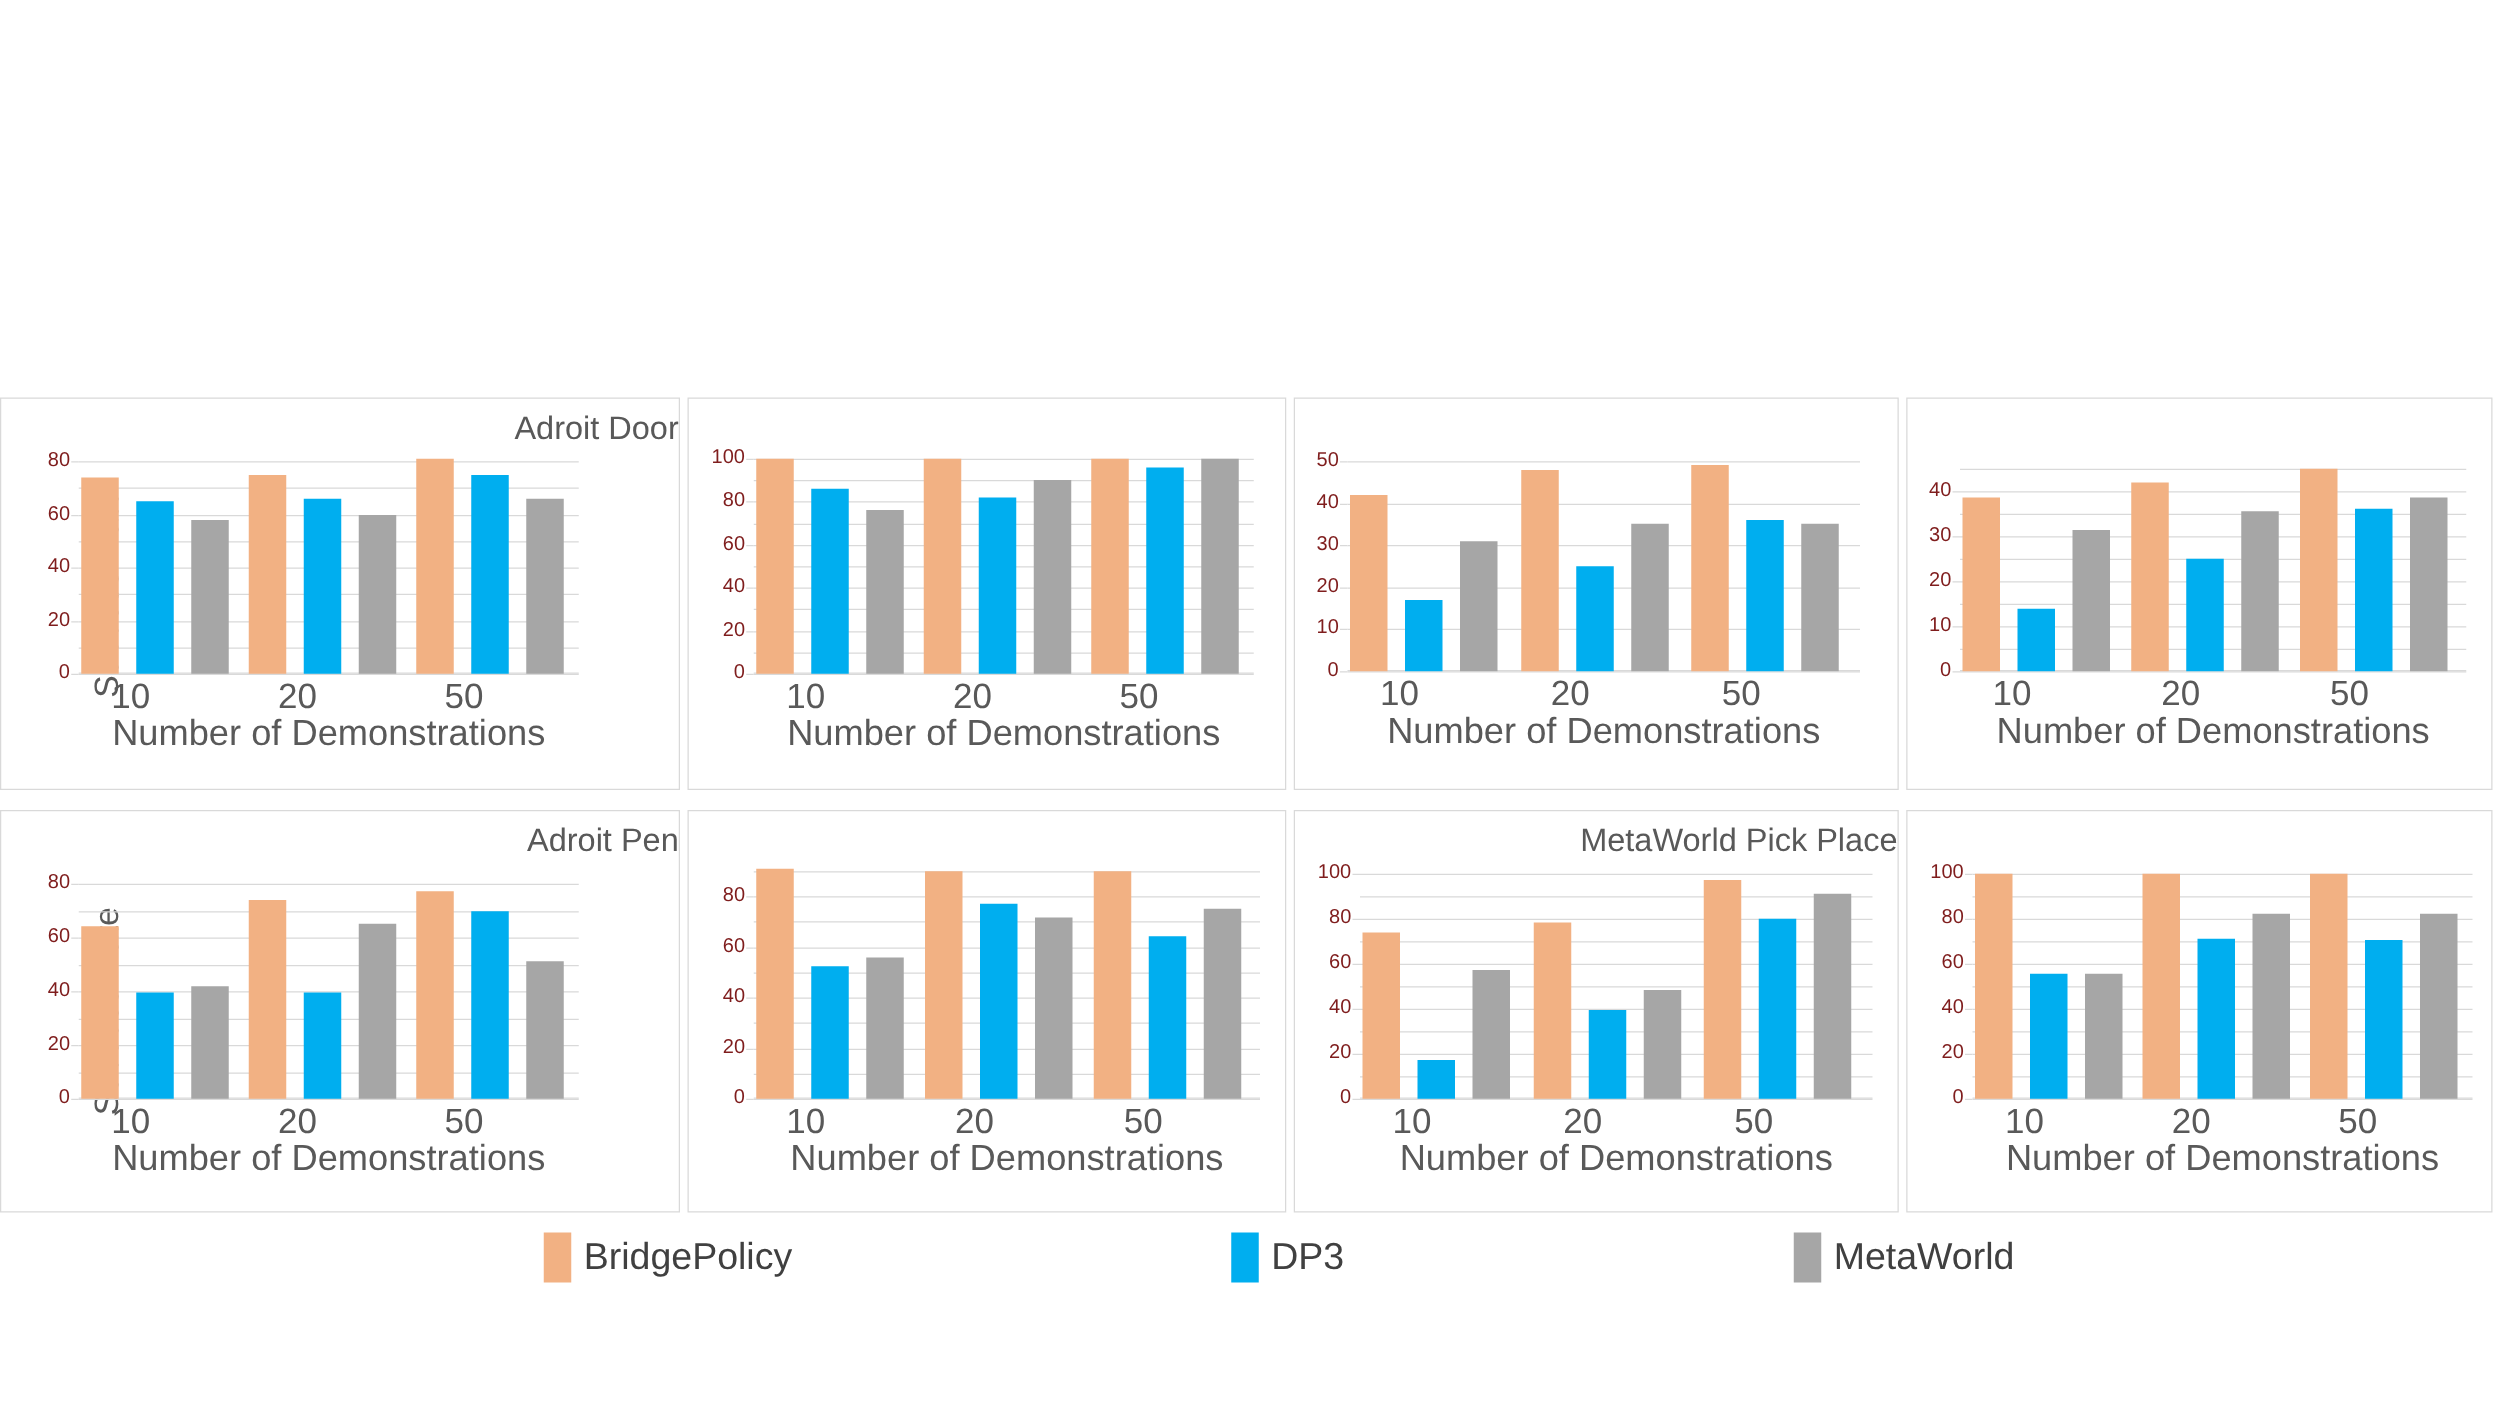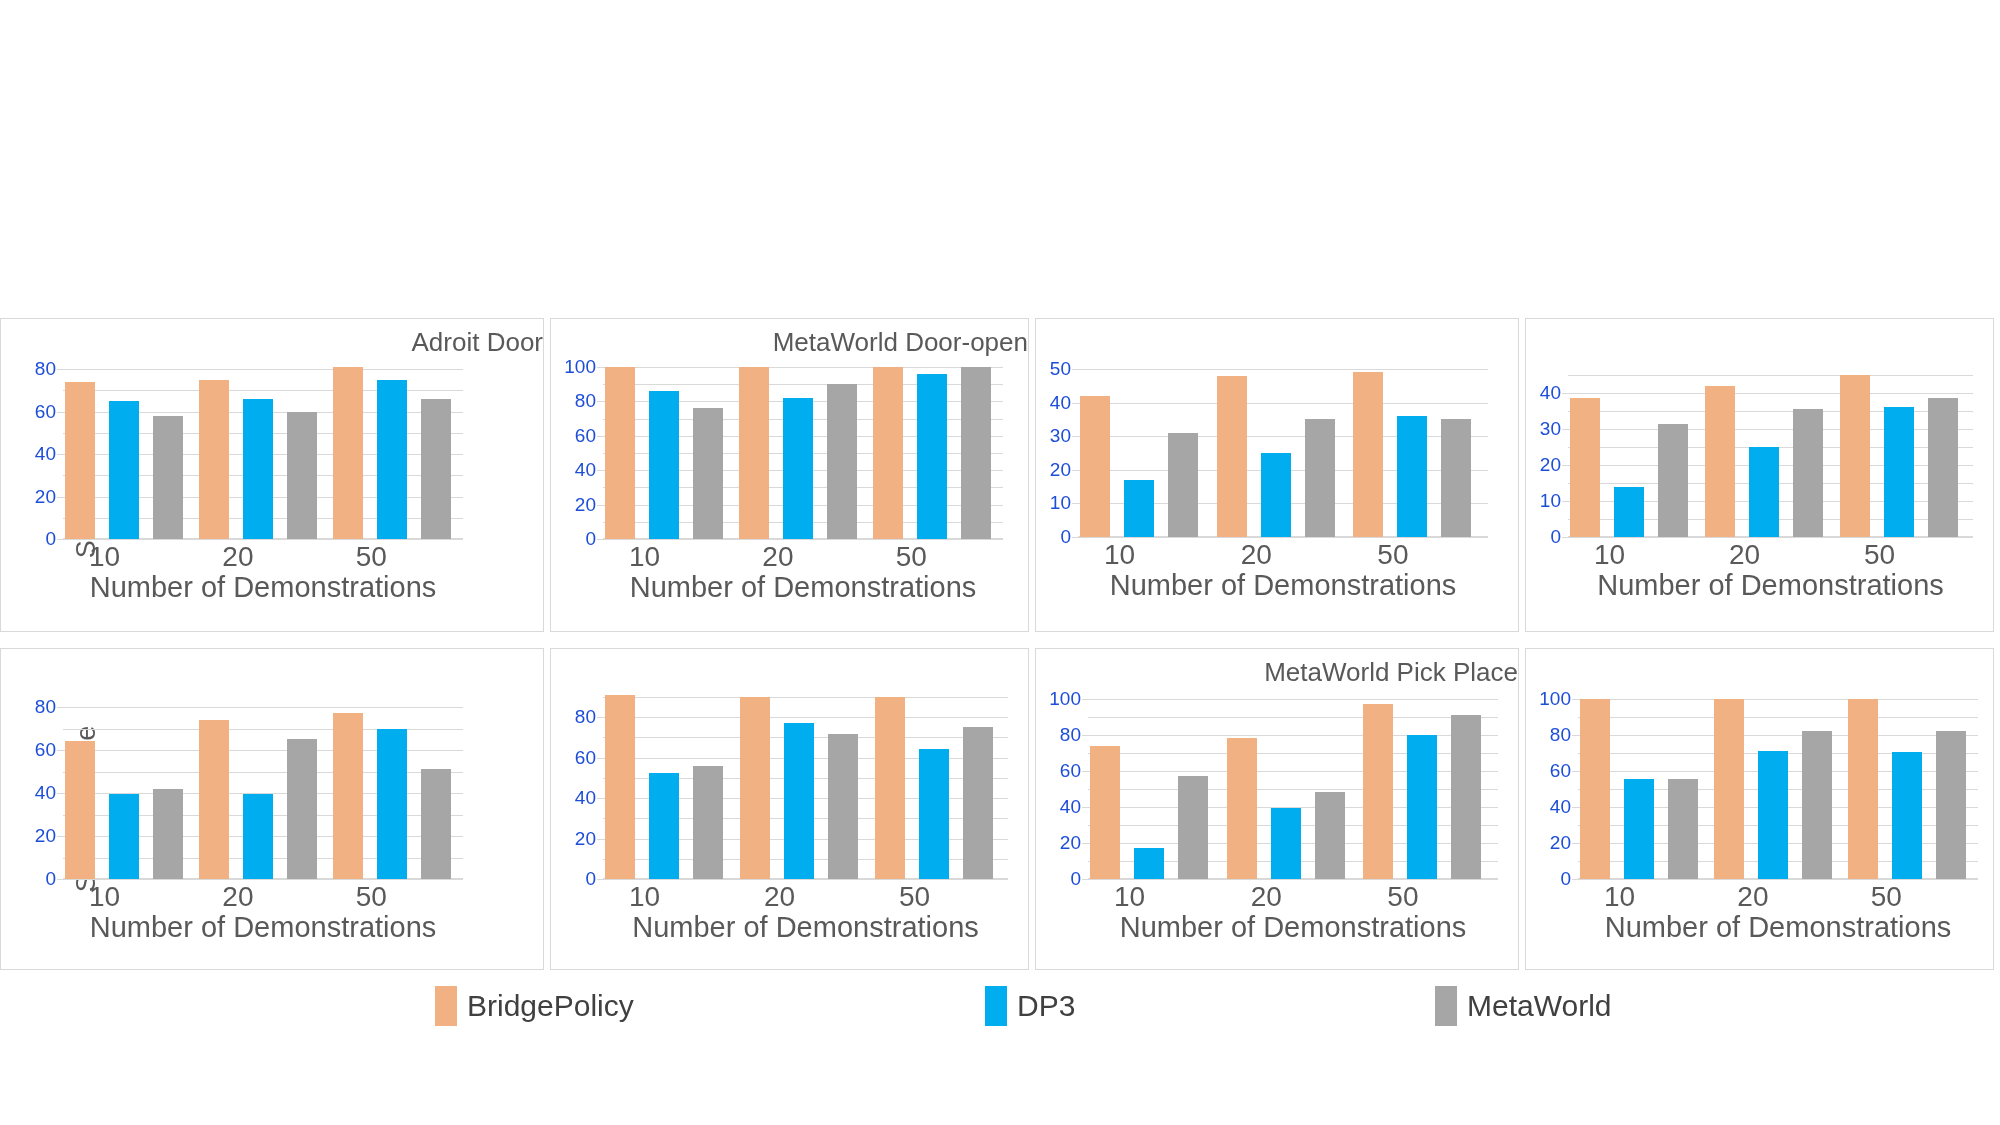--- a/index.html
+++ b/index.html
@@ -71,22 +71,22 @@
     left: 0;
     right: 0;
     height: 1px;
     background: #d9d9d9;
   }
   .ytick {
     position: absolute;
     right: 100%;
     margin-right: 7px;
     transform: translateY(-52%);
-    font-size: 19px;
-    color: #1d4ed8;
+    font-size: 16px;
+    color: #7f1d1d;
     white-space: nowrap;
     line-height: 1;
   }
   .ytick-mark {
     position: absolute;
     right: 100%;
     width: 6px;
     height: 1px;
     background: #d9d9d9;
   }
@@ -215,21 +215,20 @@
           </div>
         </div>
         <div class="xticks" style="left: 62px; width: 400px; top: 222px;">
           <div class="xtick">10</div>
           <div class="xtick">20</div>
           <div class="xtick">50</div>
         </div>
         <div class="xlabel" style="top: 252px; left: 32px; width: 460px; right: auto;">Number of Demonstrations</div>
       </div>
       <div class="panel">
-        <div class="panel-title">MetaWorld Door-open</div>
         <div class="plot" style="left: 52px; top: 48px; width: 400px; height: 172px;">
           <div class="gridline" style="top: 172px;"></div>
           <div class="gridline" style="top: 154.8px;"></div>
           <div class="gridline" style="top: 137.6px;"></div>
           <div class="gridline" style="top: 120.4px;"></div>
           <div class="gridline" style="top: 103.2px;"></div>
           <div class="gridline" style="top: 86px;"></div>
           <div class="gridline" style="top: 68.8px;"></div>
           <div class="gridline" style="top: 51.6px;"></div>
           <div class="gridline" style="top: 34.4px;"></div>
@@ -361,20 +360,21 @@
           </div>
         </div>
         <div class="xticks" style="left: 42px; width: 405px; top: 220px;">
           <div class="xtick">10</div>
           <div class="xtick">20</div>
           <div class="xtick">50</div>
         </div>
         <div class="xlabel" style="top: 250px; left: 12px; width: 465px; right: auto;">Number of Demonstrations</div>
       </div>
       <div class="panel">
+        <div class="panel-title">Adroit Pen</div>
         <div class="ylabel">Success Rate</div>
         <div class="plot" style="left: 62px; top: 58px; width: 400px; height: 172px;">
           <div class="gridline" style="top: 172px;"></div>
           <div class="gridline" style="top: 150.5px;"></div>
           <div class="gridline" style="top: 129px;"></div>
           <div class="gridline" style="top: 107.5px;"></div>
           <div class="gridline" style="top: 86px;"></div>
           <div class="gridline" style="top: 64.5px;"></div>
           <div class="gridline" style="top: 43px;"></div>
           <div class="gridline" style="top: 21.5px;"></div>

